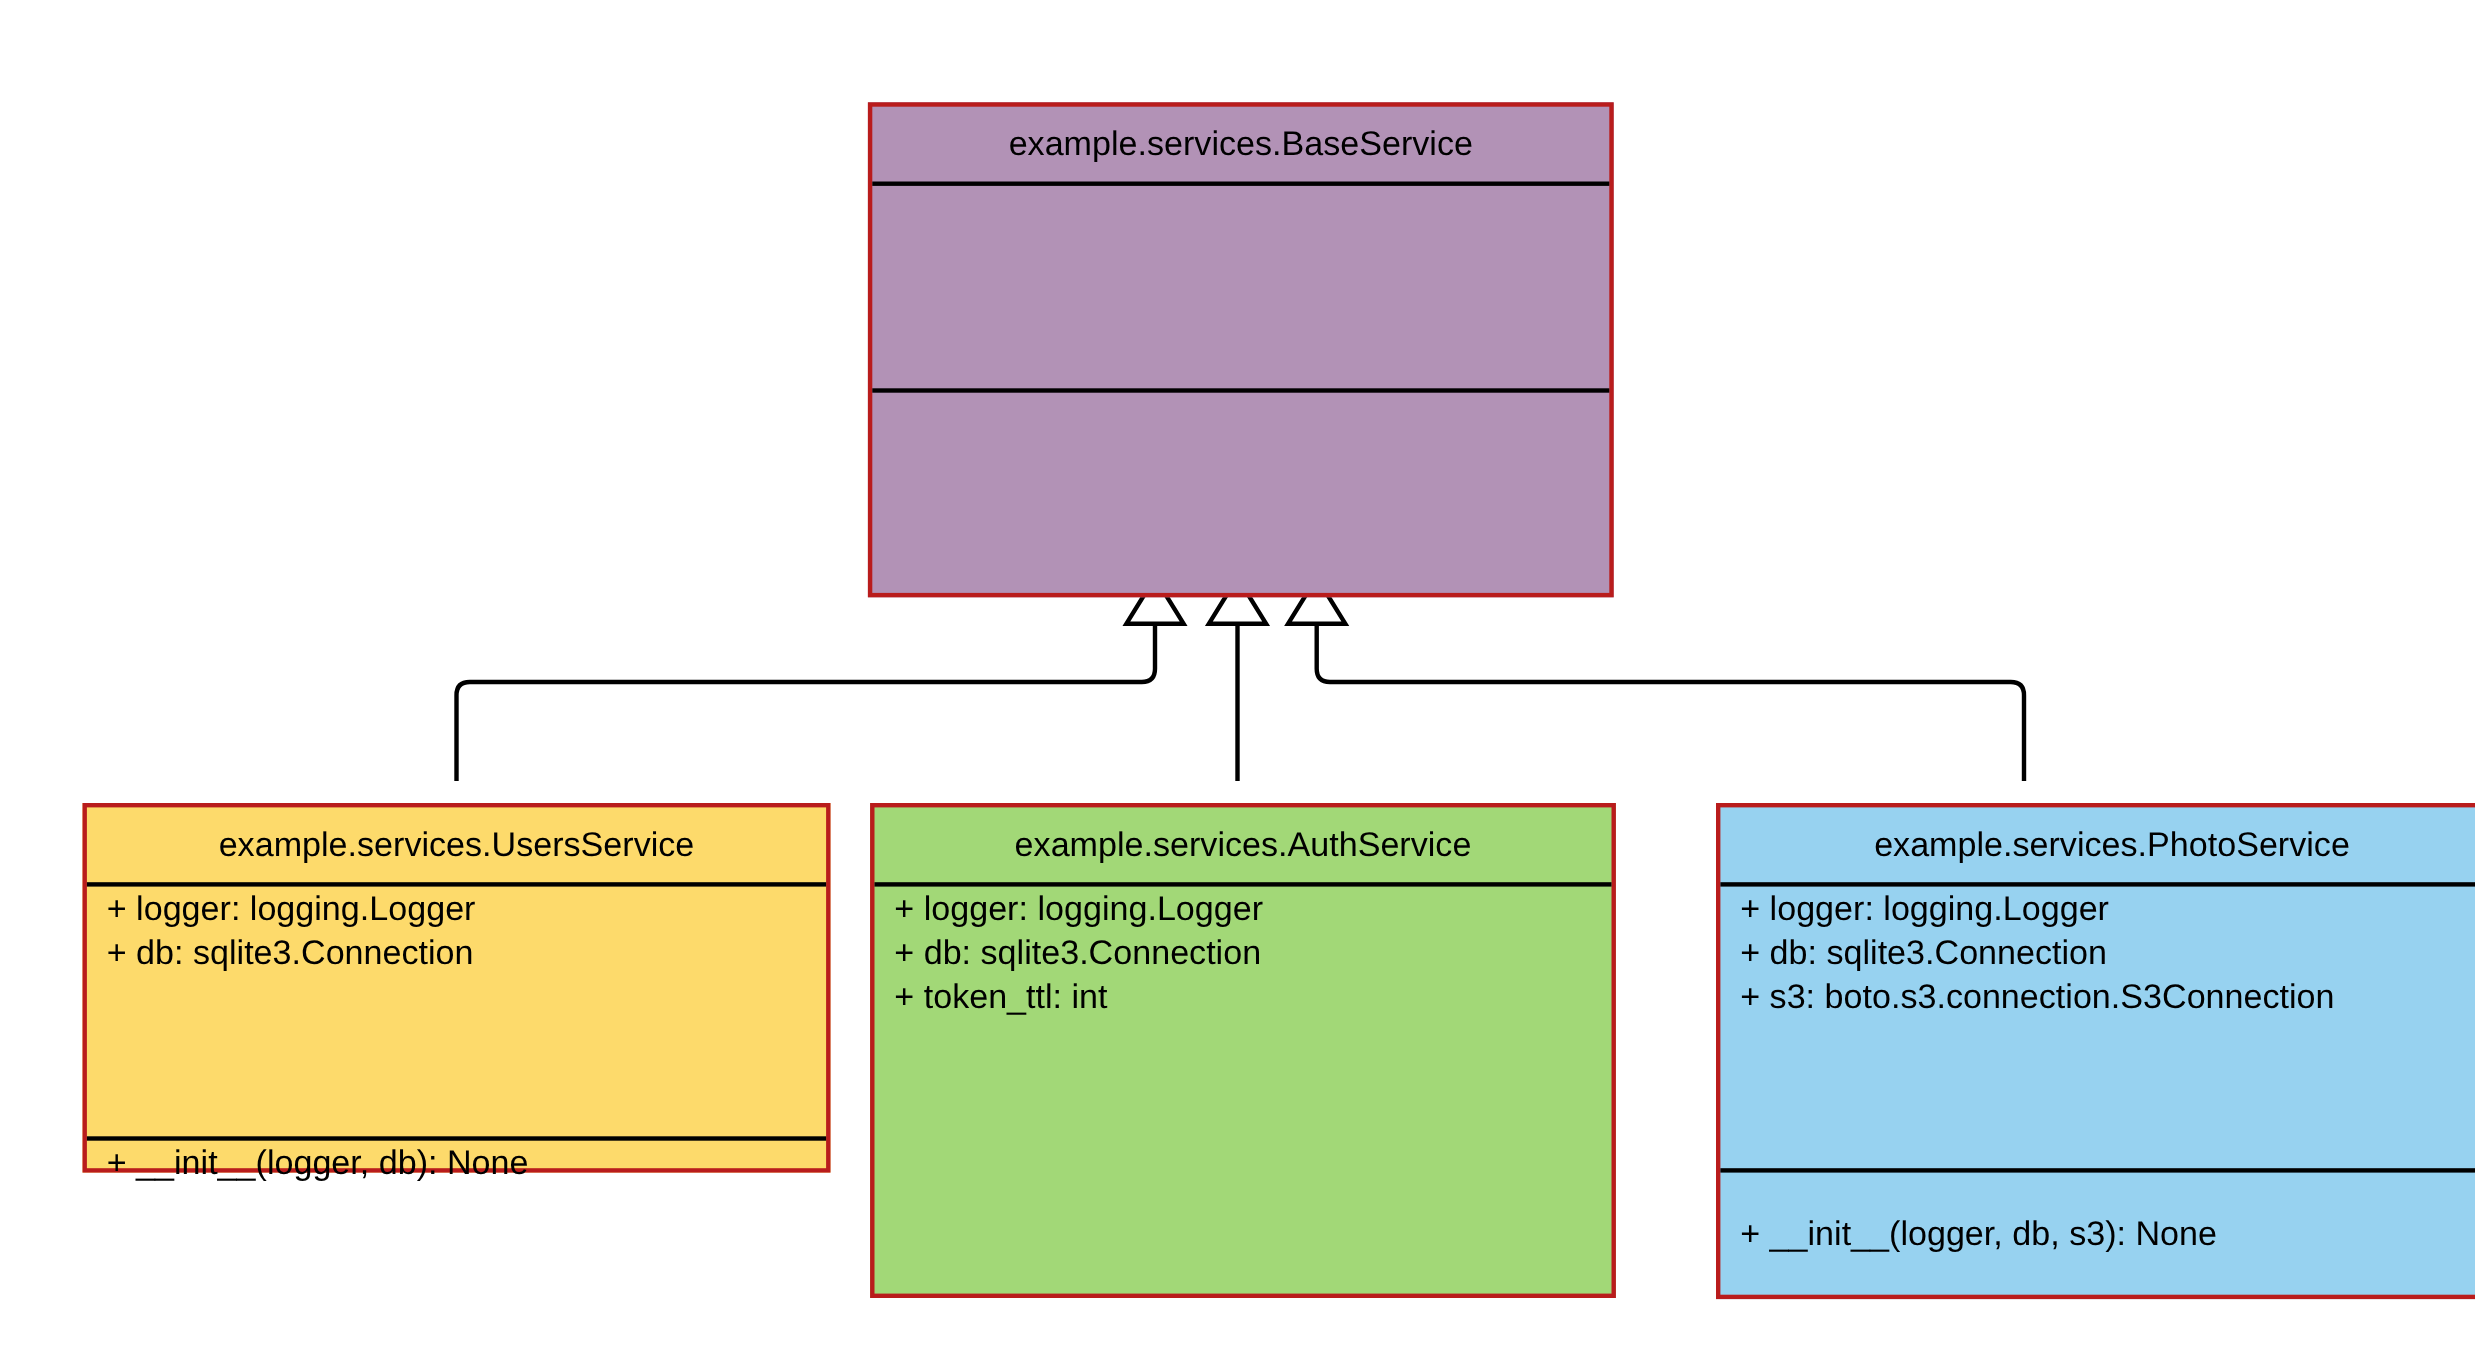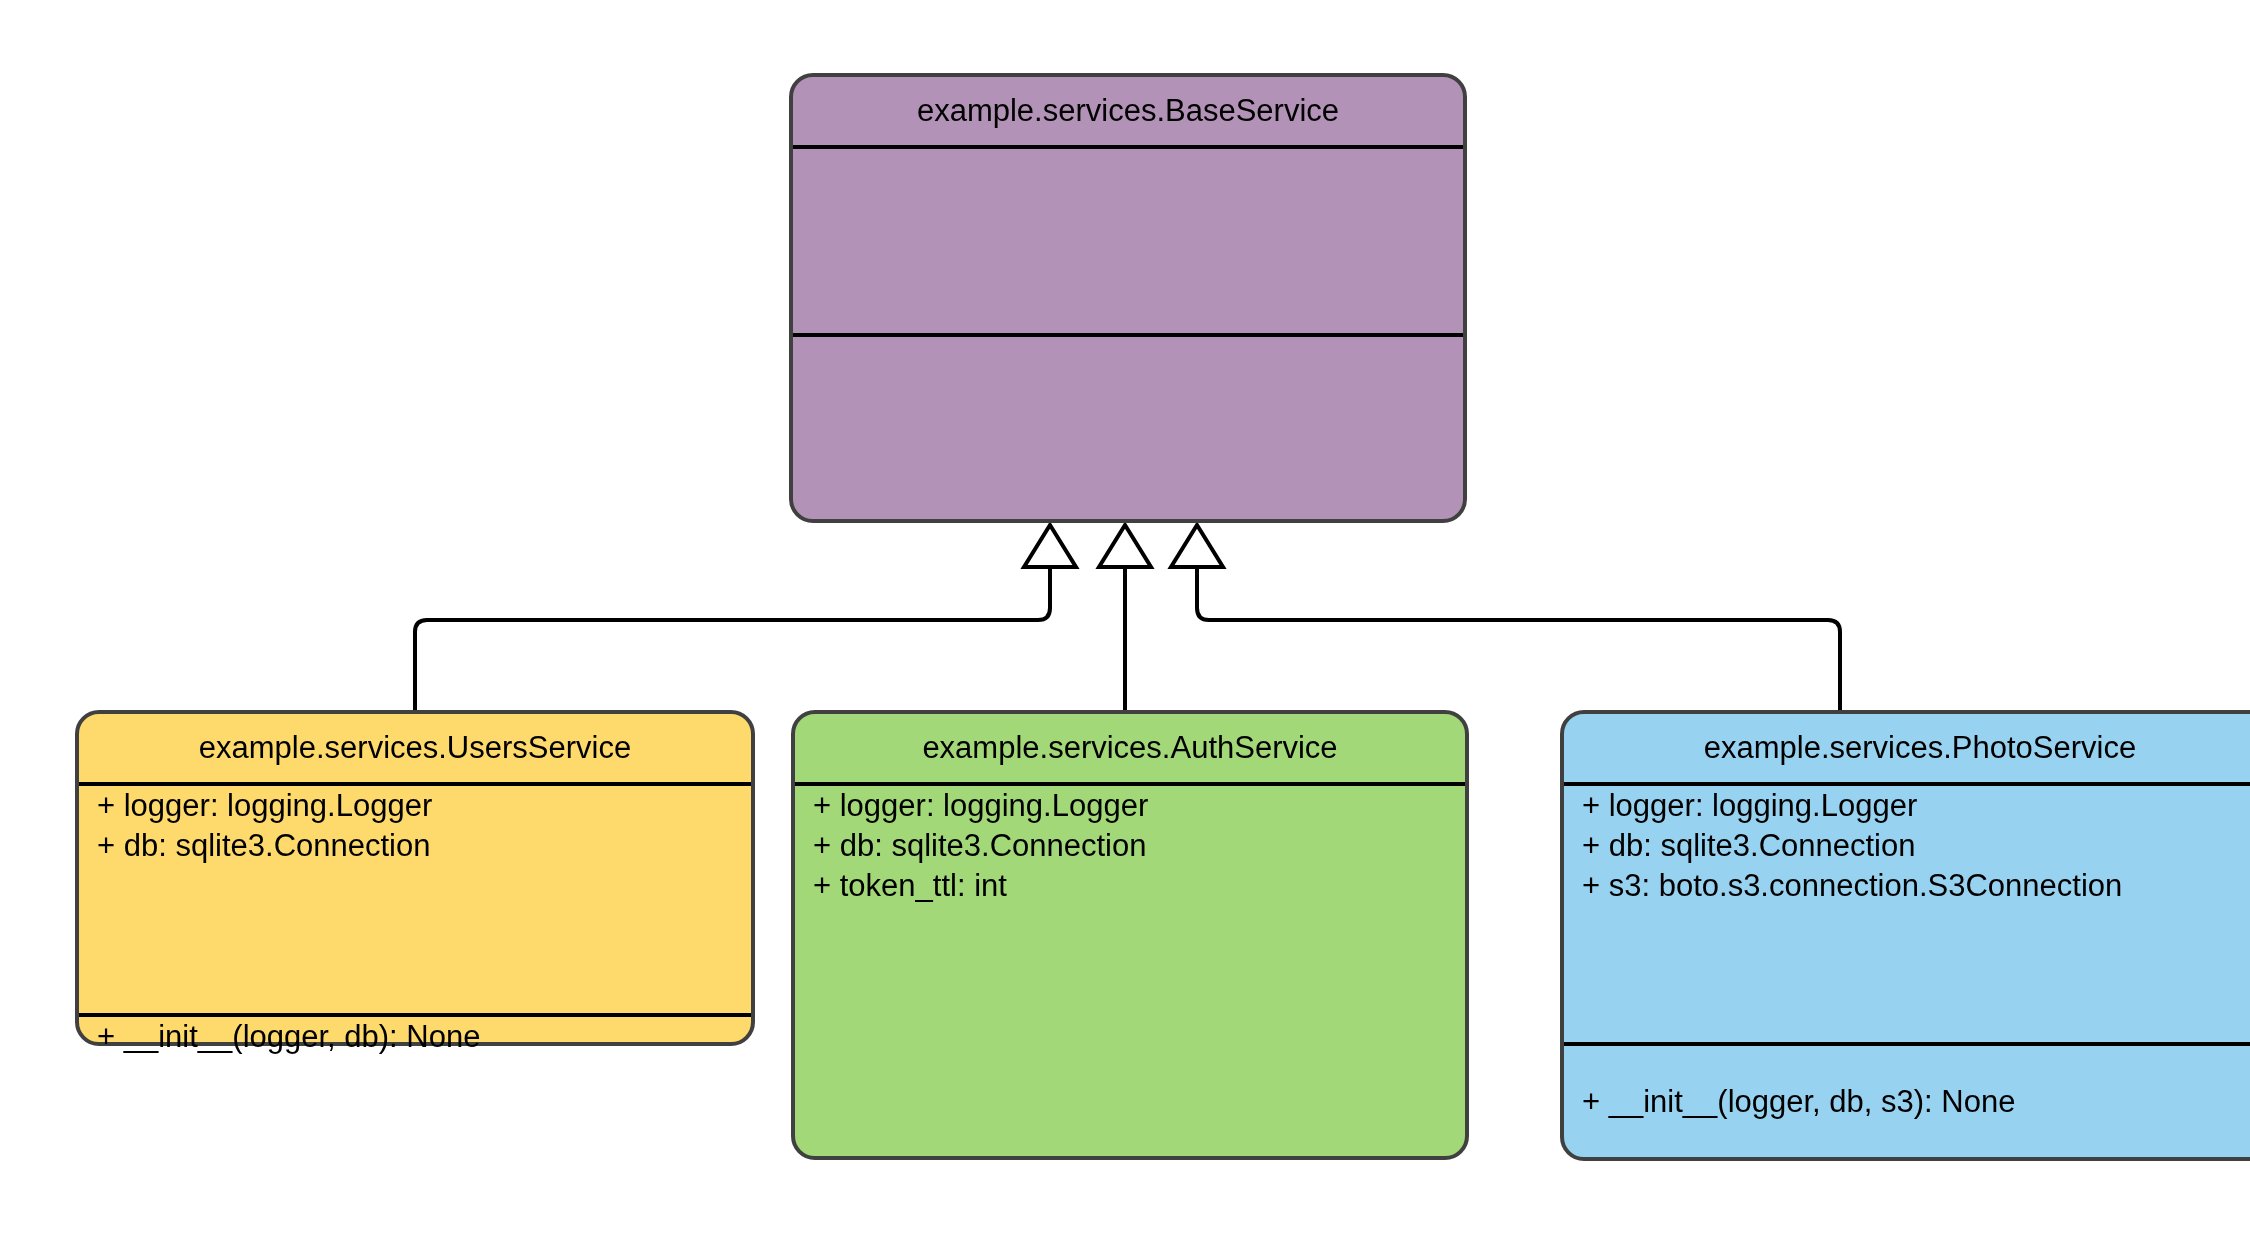--- a/index.html
+++ b/index.html
@@ -28,26 +28,27 @@
   }
   .arrowhead {
     fill: #ffffff;
     stroke: #000000;
     stroke-width: 4;
     stroke-linejoin: miter;
   }
   .class-box {
     position: absolute;
     box-sizing: border-box;
-    border: 4px solid #404040;
-    border-radius: 24px;
+    border: 4px solid #b91c1c;
+    border-radius: 0;
     display: flex;
     flex-direction: column;
     color: #000000;
     font-size: 31px;
+    margin-top: 20px;
   }
   .class-title {
     display: flex;
     align-items: center;
     justify-content: center;
     flex: 0 0 auto;
     white-space: nowrap;
   }
   .class-attrs {
     border-top: 4px solid #000000;

